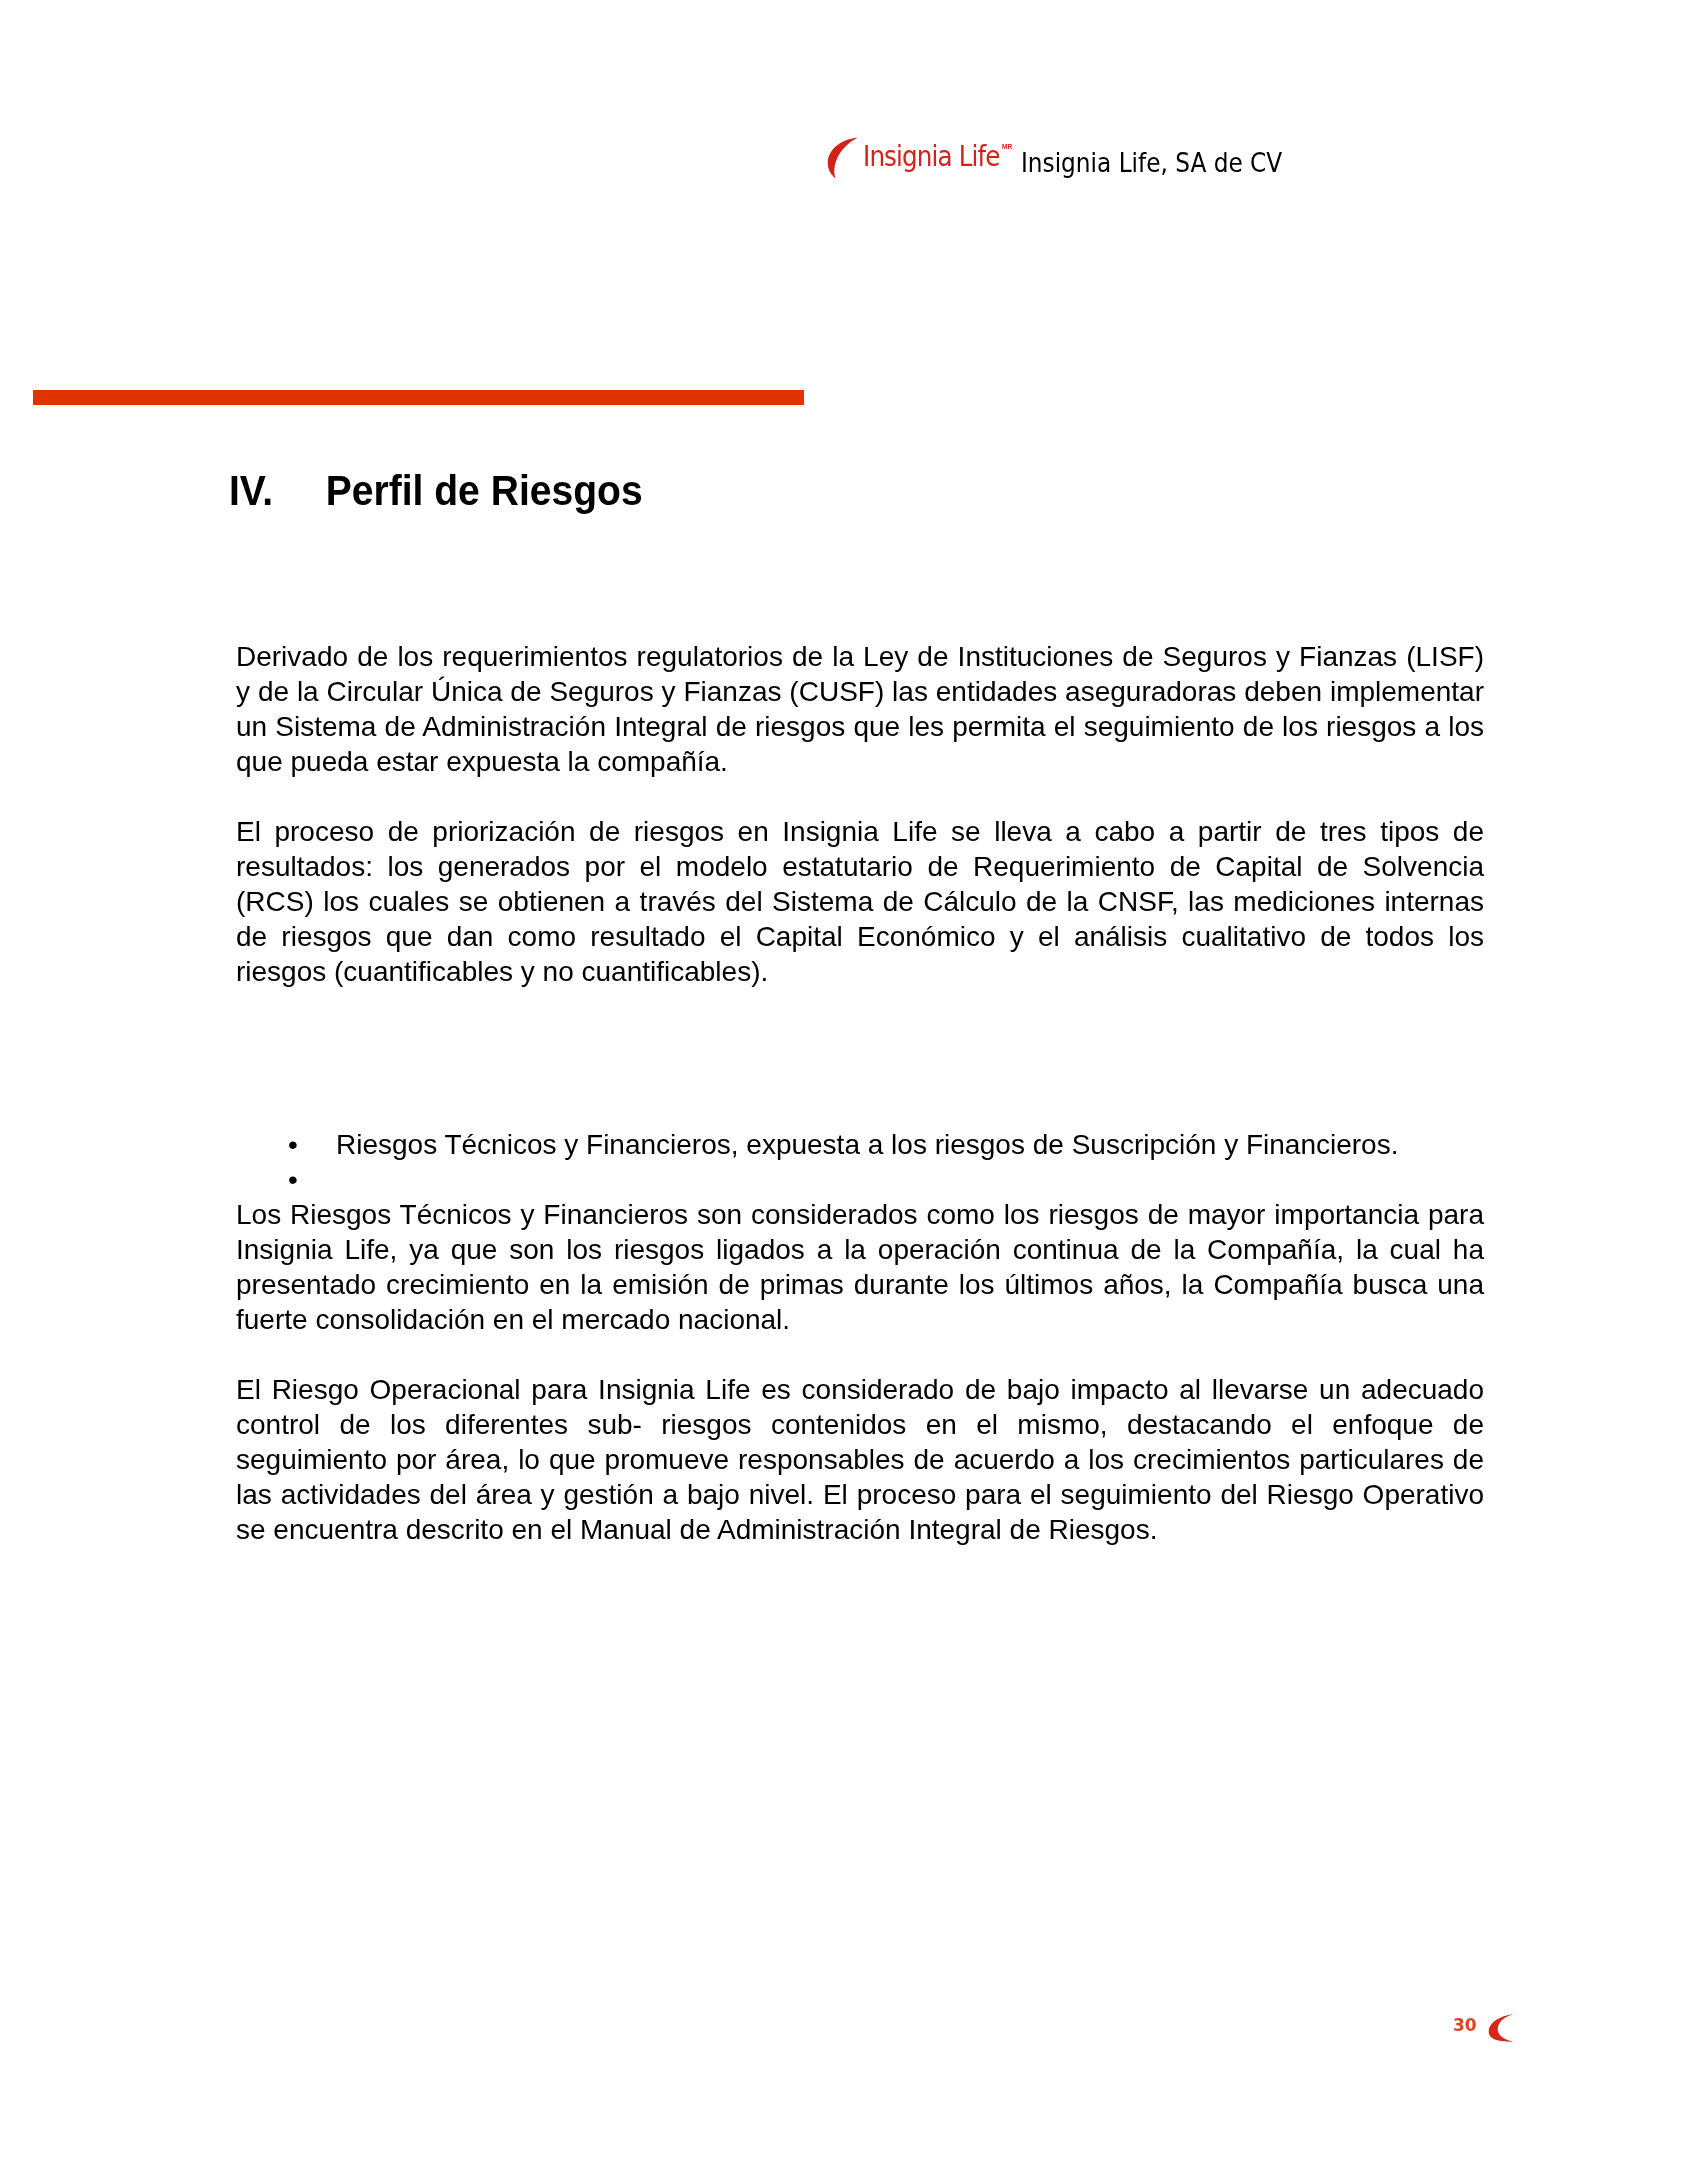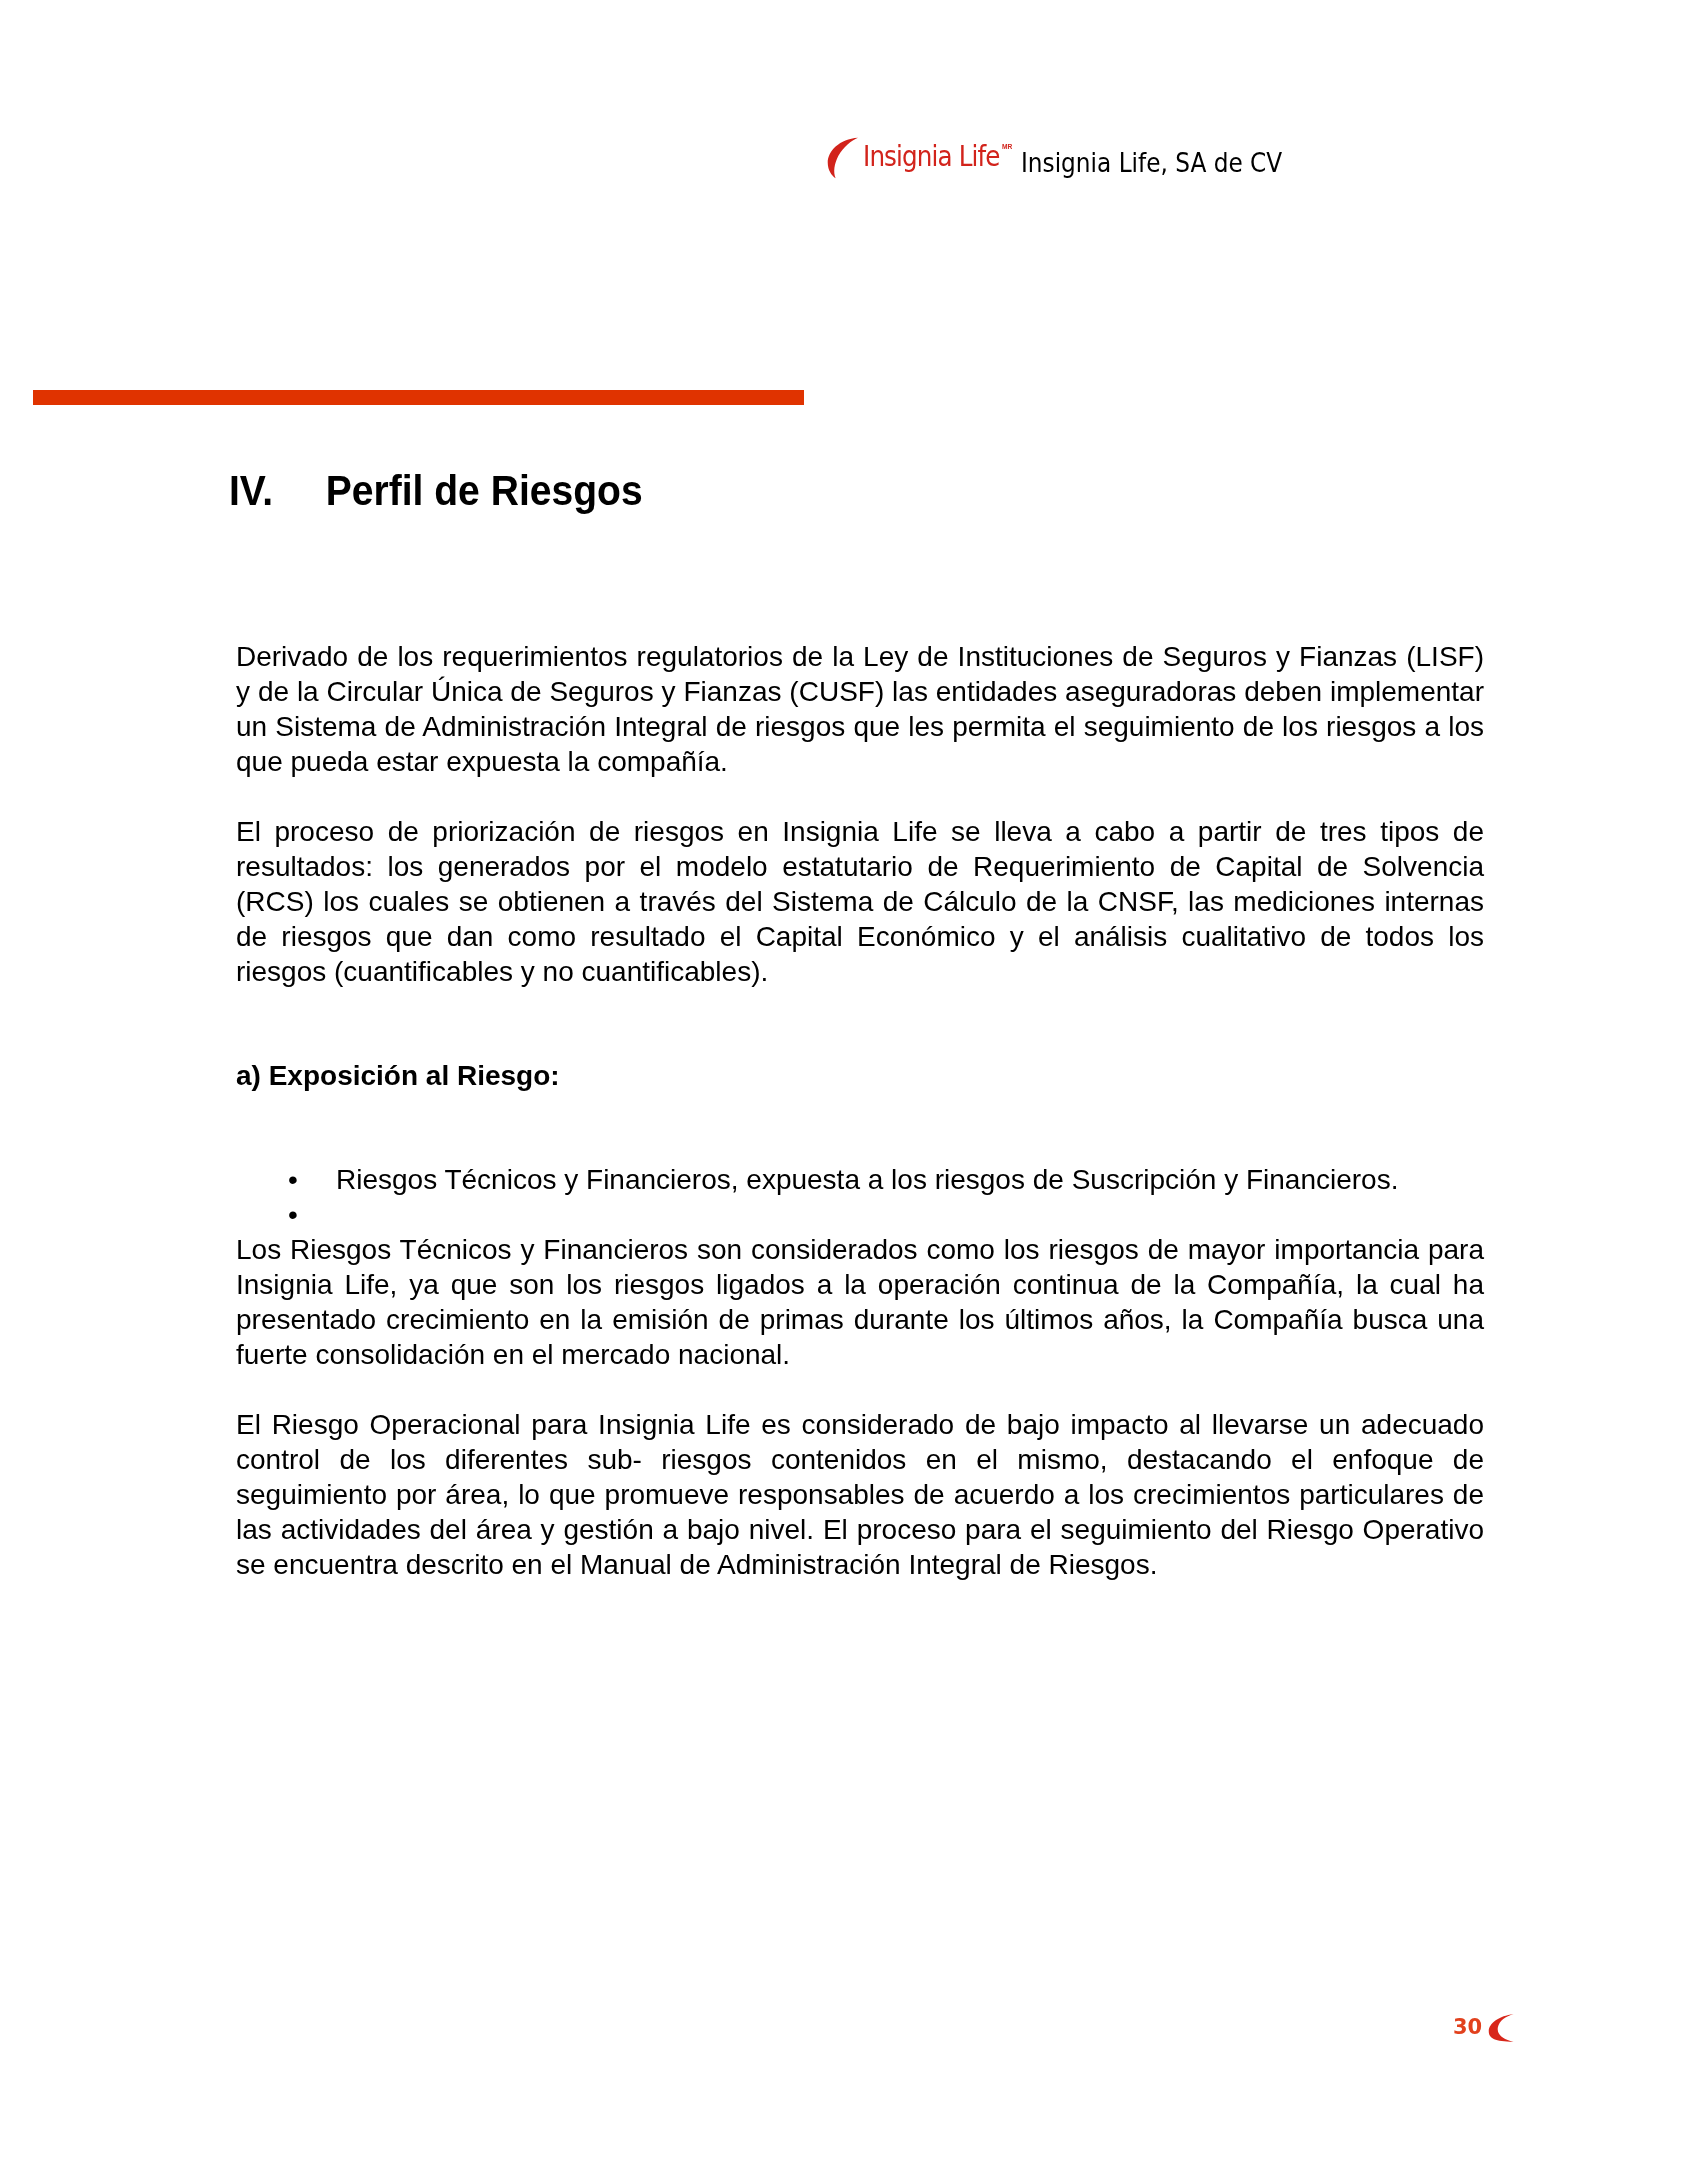--- a/index.html
+++ b/index.html
@@ -25,21 +25,21 @@
 
   .content { left: 236px; top: 603px; width: 1248px; font-size: 28px; line-height: 35px; margin-top: 36px; }
   .content p { margin: 0 0 35px 0; text-align: justify; text-align-last: left; }
   .sub-heading { font-weight: bold; margin: 0; }
   .gap-sub-top { height: 69px; }
   .gap-sub-bottom { height: 69px; }
   .bullets { list-style: none; margin: 0 0 35px 0; padding: 0; }
   .bullets li { position: relative; padding-left: 100px; text-align: justify; text-align-last: left; }
   .bullets li .bullet { position: absolute; left: 52px; top: 0; }
 
-  .page-number { left: 1453px; top: 2015px; font-size: 21px; font-weight: bold; color: #e2411d;
+  .page-number { left: 1453px; top: 2015px; font-size: 17px; font-weight: bold; color: #e2411d;
                  font-family: "DejaVu Sans", sans-serif; white-space: nowrap; }
   .page-crescent { left: 1486px; top: 2013px; }
 </style>
 </head>
 <body>
 
 <div class="abs logo">
   <svg width="37" height="46" viewBox="0 0 56 70">
     <path d="M50 4 C 22 6, 4 24, 4 42 C 4 54, 10 62, 16 66 C 12 56, 14 44, 20 32 C 28 18, 40 8, 50 4 Z" fill="#d2231b"></path>
   </svg>
@@ -52,21 +52,20 @@
 
 <h1 class="abs section-heading" style="margin:0;">
   <span class="num">IV.</span><span>Perfil de Riesgos</span>
 </h1>
 
 <div class="abs content">
   <p>Derivado de los requerimientos regulatorios de la Ley de Instituciones de Seguros y Fianzas (LISF) y de la Circular Única de Seguros y Fianzas (CUSF) las entidades aseguradoras deben implementar un Sistema de Administración Integral de riesgos que les permita el seguimiento de los riesgos a los que pueda estar expuesta la compañía.</p>
   <p style="margin-bottom:0;">El proceso de priorización de riesgos en Insignia Life se lleva a cabo a partir de tres tipos de resultados: los generados por el modelo estatutario de Requerimiento de Capital de Solvencia (RCS) los cuales se obtienen a través del Sistema de Cálculo de la CNSF, las mediciones internas de riesgos que dan como resultado el Capital Económico y el análisis cualitativo de todos los riesgos (cuantificables y no cuantificables).</p>
 
   <div class="gap-sub-top"></div>
-  <h2 class="sub-heading" style="font-size:28px; line-height:35px;">a) Exposición al Riesgo:</h2>
   <div class="gap-sub-bottom"></div>
 
 
   <ul class="bullets">
     <li>
       <span class="bullet">•</span>
       <span>Riesgos Técnicos y Financieros, expuesta a los riesgos de Suscripción y Financieros.</span>
     </li>
     <li>
       <span class="bullet">•</span>

